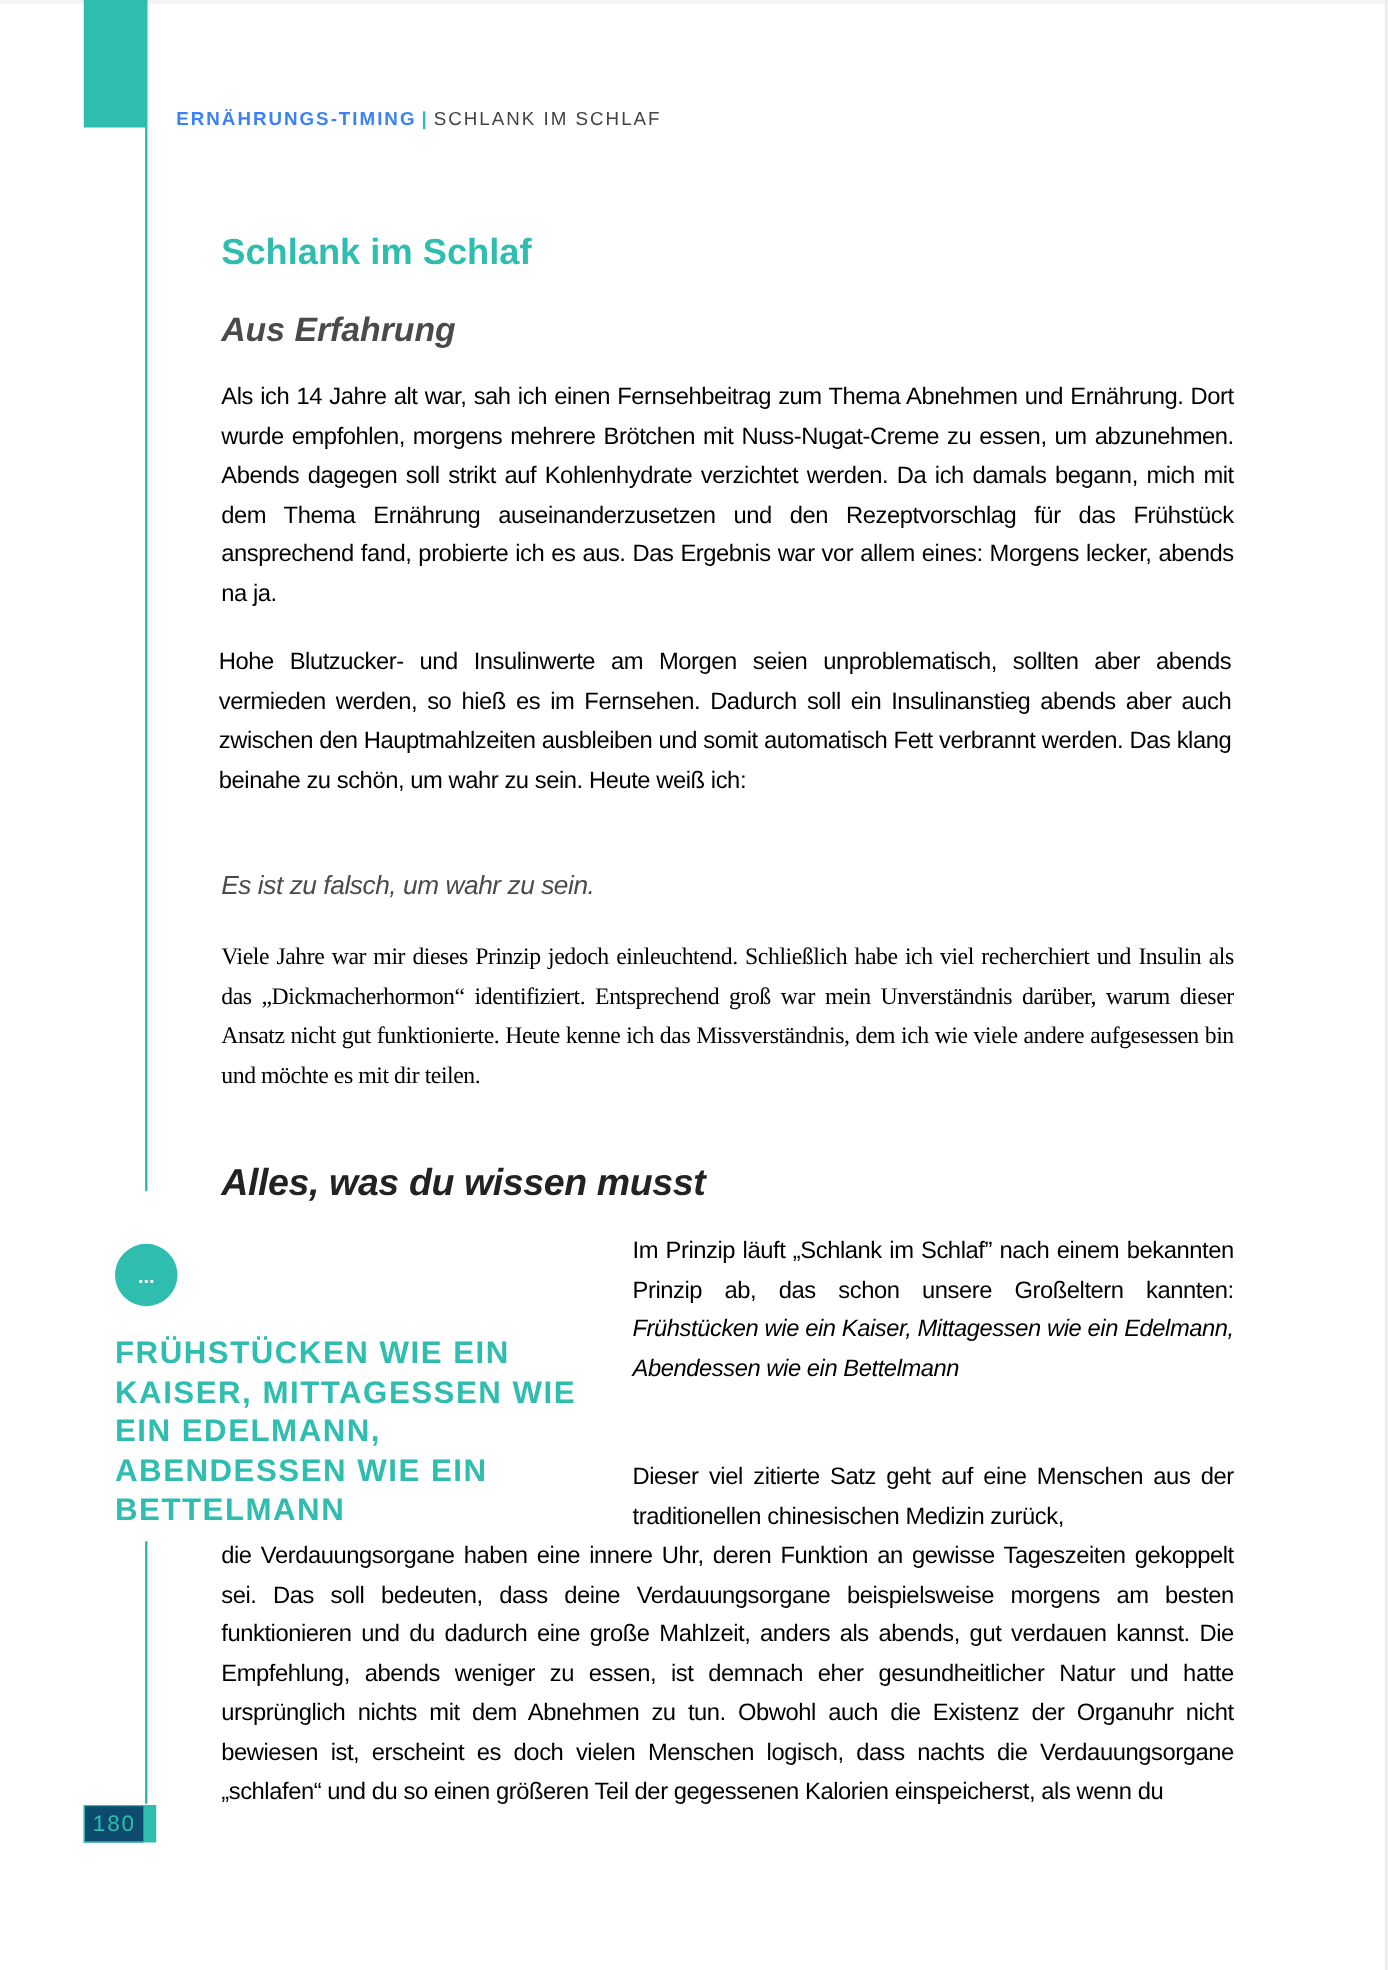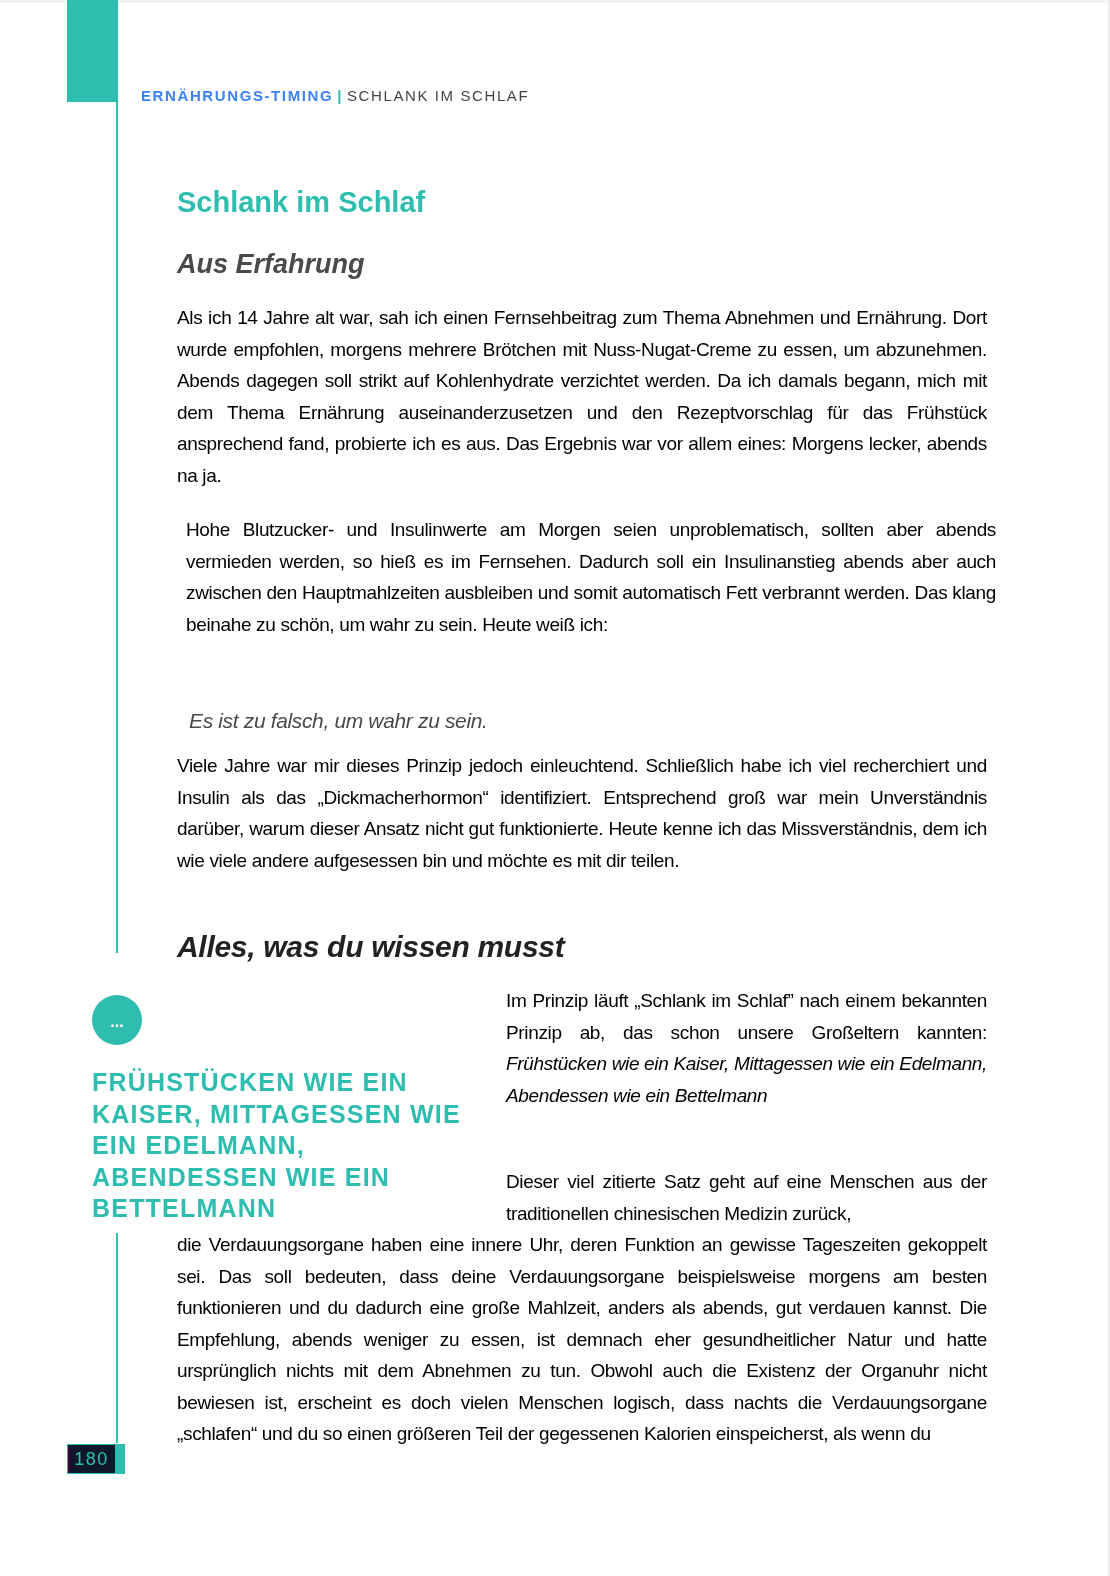--- a/index.html
+++ b/index.html
@@ -50,27 +50,27 @@
     }
     p.body {
       margin: 0;
       font-size: 19px;
       line-height: 31.5px;
       text-align: justify;
       color: #000000;
       letter-spacing: -0.35px;
     }
     .p1 { position: absolute; left: 177px; top: 302px; width: 810px; }
-    .p2 { position: absolute; left: 186px; top: 514px; width: 810px; }
+    .p2 { position: absolute; left: 175px; top: 514px; width: 810px; }
     .quote1 {
       position: absolute; left: 177px; top: 697px;
-      font-size: 21px; font-style: italic; color: #4a4a4a; margin: 12px;
+      font-size: 21px; font-style: italic; color: #4a4a4a; margin: 0;
       letter-spacing: -0.35px;
     }
-    .p3 { position: absolute; left: 177px; top: 750px; width: 810px; }
+    .p3 { position: absolute; left: 177px; top: 750px; width: 810px; font-family: Liberation Serif, serif; }
     .h2 {
       position: absolute; left: 177px; top: 930px;
       font-size: 30px; font-weight: bold; font-style: italic; color: #222;
       margin: 0; letter-spacing: -0.3px;
     }
     .dots-badge {
       position: absolute; left: 92px; top: 995px; width: 50px; height: 50px;
       border-radius: 50%; background: #2fbdb0; color: #fff;
       font-size: 16px; font-weight: bold; text-align: center; line-height: 54px;
     }
@@ -81,21 +81,21 @@
     }
     .p4 { position: absolute; left: 506px; top: 985px; width: 481px; }
     .p5 { position: absolute; left: 506px; top: 1166px; width: 481px; }
     .p5b { position: absolute; left: 177px; top: 1229px; width: 810px; }
     .italic { font-style: italic; }
 
     .page-number {
       position: absolute; left: 67px; top: 1444px; width: 48px; height: 30px;
       border: 1px solid #2fbdb0; border-right: none; box-sizing: border-box;
       color: #2fbdb0; font-size: 18px; letter-spacing: 1.5px;
-      text-align: center; line-height: 28px; background: #0f172a;
+      text-align: center; line-height: 28px; background: #0c4a6e;
     }
     .page-number-tab {
       position: absolute; left: 115px; top: 1444px; width: 10px; height: 30px;
       background: #2fbdb0;
     }
   </style>
 </head>
 <body>
 
 <div class="top-edge"></div>

